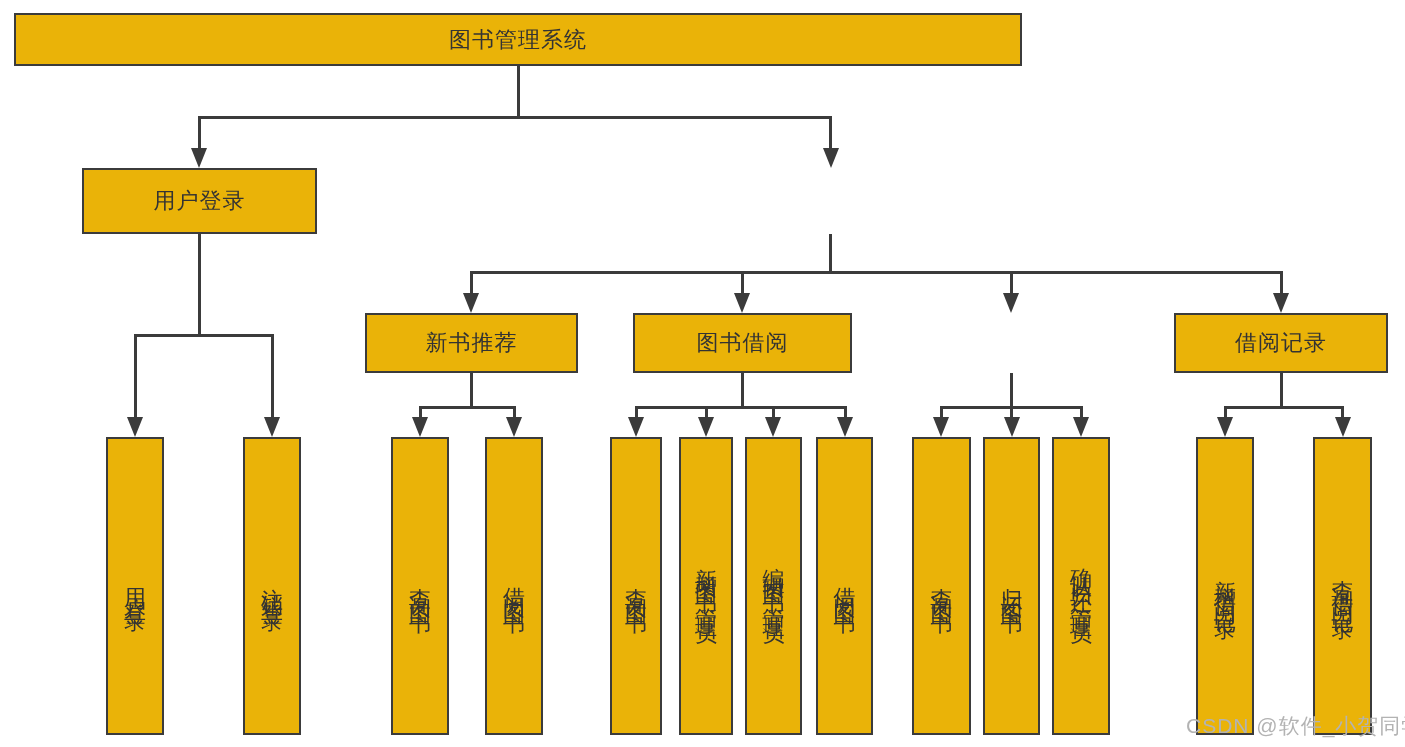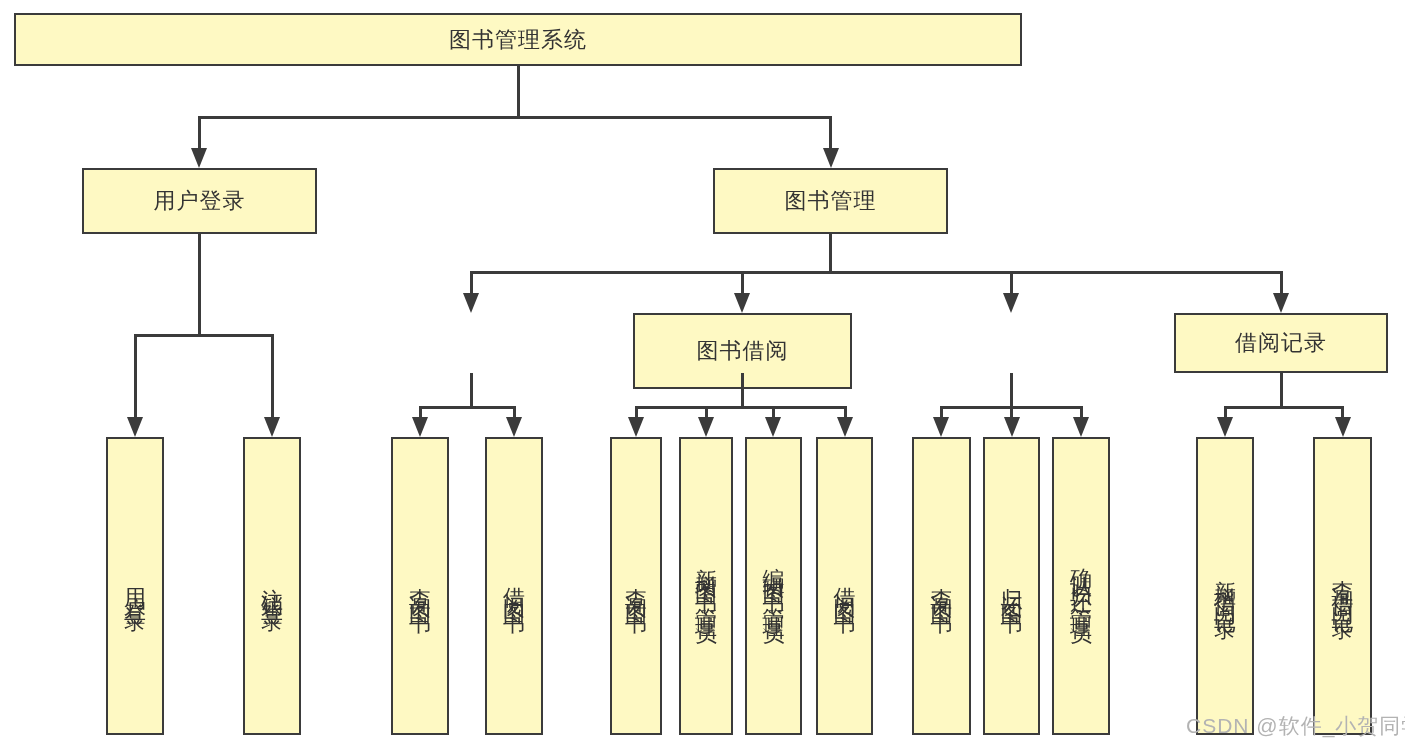--- a/index.html
+++ b/index.html
@@ -12,21 +12,21 @@
   .canvas{
     position:relative;
     width:1405px;height:747px;
     background:var(--bg);
     font-family:"Liberation Sans","DejaVu Sans",sans-serif;
     overflow:hidden;
   }
   .box{
     position:absolute;
     box-sizing:border-box;
-    background:#fef9c3;
+    background:#eab308;
     border:2.5px solid var(--line);
     color:var(--text);
     display:flex;align-items:center;justify-content:center;
     font-size:22px;
     letter-spacing:1px;
     text-align:center;
   }
   .vbox{
     writing-mode:vertical-rl;
     letter-spacing:8px;
@@ -50,23 +50,23 @@
   }
 </style>
 </head>
 <body>
 
 <div class="canvas">
 
   <div class="box" style="left:14px;top:13px;width:1008px;height:53px;">图书管理系统</div>
 
   <div class="box" style="left:82px;top:168px;width:235px;height:66px;">用户登录</div>
-  <div class="box" style="left:713px;top:168px;width:235px;height:66px;">图书管理</div>
 
-  <div class="box" style="left:633px;top:313px;width:219px;height:76px;">图书借阅</div>
+  <div class="box" style="left:365px;top:313px;width:213px;height:60px;">新书推荐</div>
+  <div class="box" style="left:633px;top:313px;width:219px;height:60px;">图书借阅</div>
   <div class="box" style="left:1174px;top:313px;width:214px;height:60px;">借阅记录</div>
 
   <div class="box vbox" style="left:106px;top:437px;width:58px;height:298px;">用户登录</div>
   <div class="box vbox" style="left:243px;top:437px;width:58px;height:298px;">注销登录</div>
 
   <div class="box vbox" style="left:391px;top:437px;width:58px;height:298px;">查询图书</div>
   <div class="box vbox" style="left:485px;top:437px;width:58px;height:298px;">借阅图书</div>
 
   <div class="box vbox" style="left:610px;top:437px;width:52px;height:298px;">查询图书</div>
   <div class="box vbox" style="left:679px;top:437px;width:54px;height:298px;">新增图书（管理员）</div>

